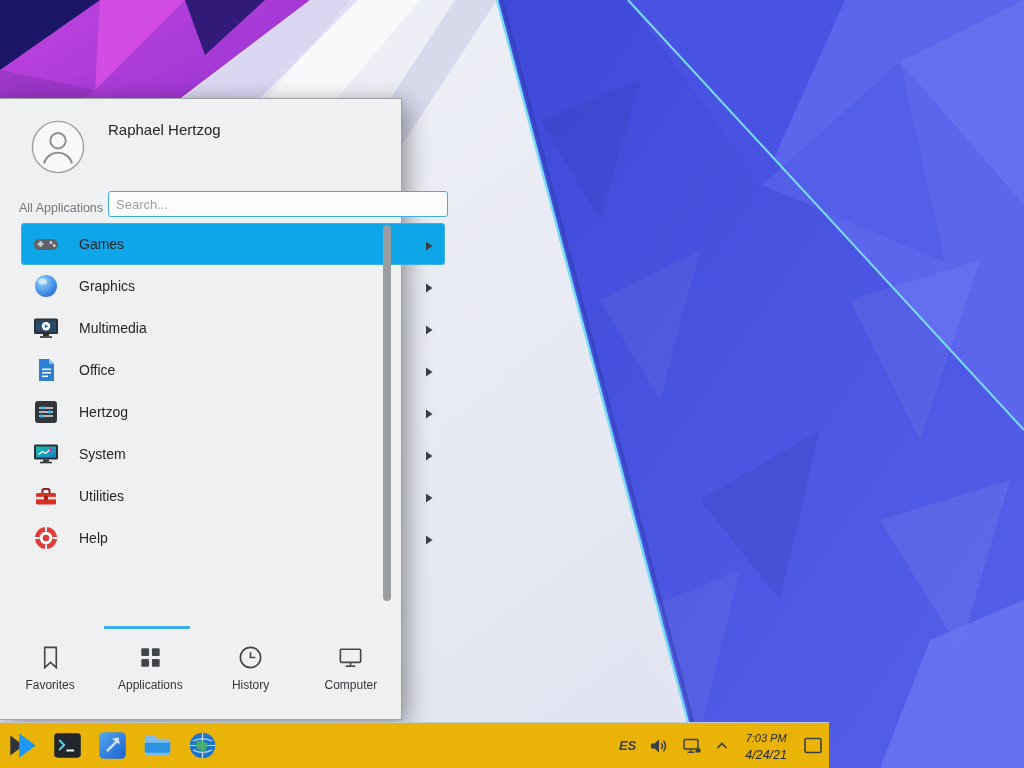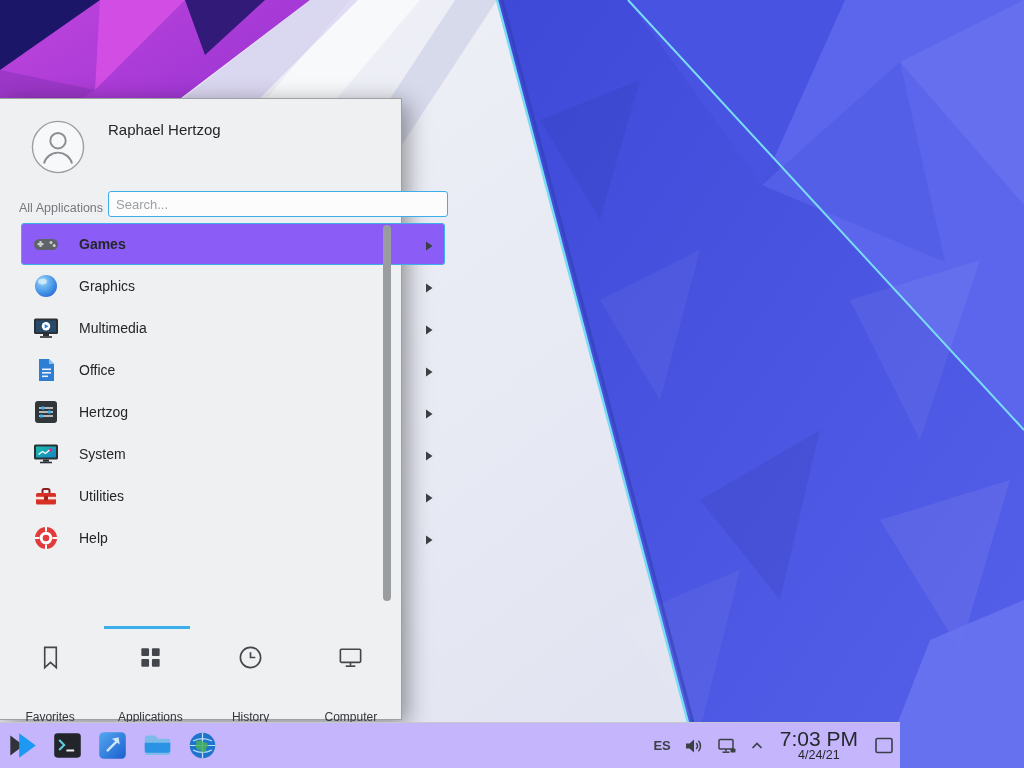--- a/index.html
+++ b/index.html
@@ -16,50 +16,50 @@
   .user-name { position:absolute; left:108px; top:22px; font-size:15px; color:#232629; }
   .search-input { position:absolute; left:108px; top:53px; width:340px; height:26px;
                   border:1px solid #3daee9; border-radius:3px; background:#fcfcfc;
                   padding:0 7px; font-size:13px; font-family:"Liberation Sans",sans-serif; color:#232629; outline:none;margin-top:39px; }
   .search-input::placeholder { color:#9ca0a4; }
   .section-label { position:absolute; left:19px; top:102px; font-size:12.5px; color:#75797e; }
 
   .category-list { position:absolute; left:21px; top:124px; width:424px; height:401px; overflow:hidden; }
   .cat-row { height:42px; display:flex; align-items:center; padding:0 10px;
              border:1px solid transparent; border-radius:3px; cursor:pointer; }
-  .cat-row.selected { background:#8b5cf6; border-color:#3daee9;font-weight:bold; }
+  .cat-row.selected { background:#0ea5e9; border-color:#3daee9; }
   .cat-icon { width:28px; height:28px; flex:none; margin-right:19px; }
   .cat-icon svg { width:28px; height:28px; display:block; }
   .cat-label { font-size:14px; color:#232629; }
   .cat-arrow { margin-left:auto; width:10px; height:12px; flex:none; }
 
   .scroll-thumb { position:absolute; right:10px; top:126px; width:8px; height:376px;
                   background:#9a9da0; border-radius:4px; cursor:pointer; }
 
   .tab-indicator { position:absolute; left:104px; top:527px; width:86px; height:3px; background:#3daee9; }
   .tabbar { position:absolute; left:0; top:530px; width:100%; height:92px; display:flex; }
-  .tab { flex:1; display:flex; flex-direction:column; align-items:center; padding-top:15px; cursor:pointer;gap:32px; }
+  .tab { flex:1; display:flex; flex-direction:column; align-items:center; padding-top:15px; cursor:pointer; }
   .tab-icon { width:27px; height:27px; }
   .tab-icon svg { width:27px; height:27px; display:block; }
   .tab-label { margin-top:7px; font-size:12px; color:#33373b; }
 
   
-  .taskbar { position:absolute; left:0; top:722px; width:900px; height:46px;
-             background:#c4b5fd; border-top:1px solid #c6c9cc; }
+  .taskbar { position:absolute; left:0; top:722px; width:829px; height:46px;
+             background:#eab308; border-top:1px solid #c6c9cc;font-style:italic; }
   .task-left { position:absolute; left:7px; top:0; height:100%; display:flex; align-items:center; gap:14px; }
   .task-btn { width:31px; height:31px; cursor:pointer; }
   .task-btn svg { width:31px; height:31px; display:block; }
   .tray { position:absolute; right:42px; top:0; height:100%; display:flex; align-items:center; gap:13px; }
   .kbd-layout { font-size:13px; font-weight:bold; color:#3c4146; cursor:pointer; }
   .tray-icon { width:20px; height:20px; cursor:pointer; }
   .tray-icon svg { width:20px; height:20px; display:block; }
   .caret-icon { width:14px; height:14px; cursor:pointer; }
   .caret-icon svg { width:14px; height:14px; display:block; }
   .clock { text-align:center; color:#26292c; margin-left:3px; cursor:pointer; }
-  .clock-time { font-size:21px; line-height:19px; }
+  .clock-time { font-size:11px; line-height:19px; }
   .clock-date { font-size:12.5px; line-height:14px; }
   .show-desktop { position:absolute; right:5px; top:13px; width:22px; height:20px; cursor:pointer; }
   .show-desktop svg { width:22px; height:20px; display:block; }
 </style>
 </head>
 <body>
 
 <div class="desktop">
 
   <svg class="wallpaper" viewBox="0 0 1024 768" preserveAspectRatio="none">

